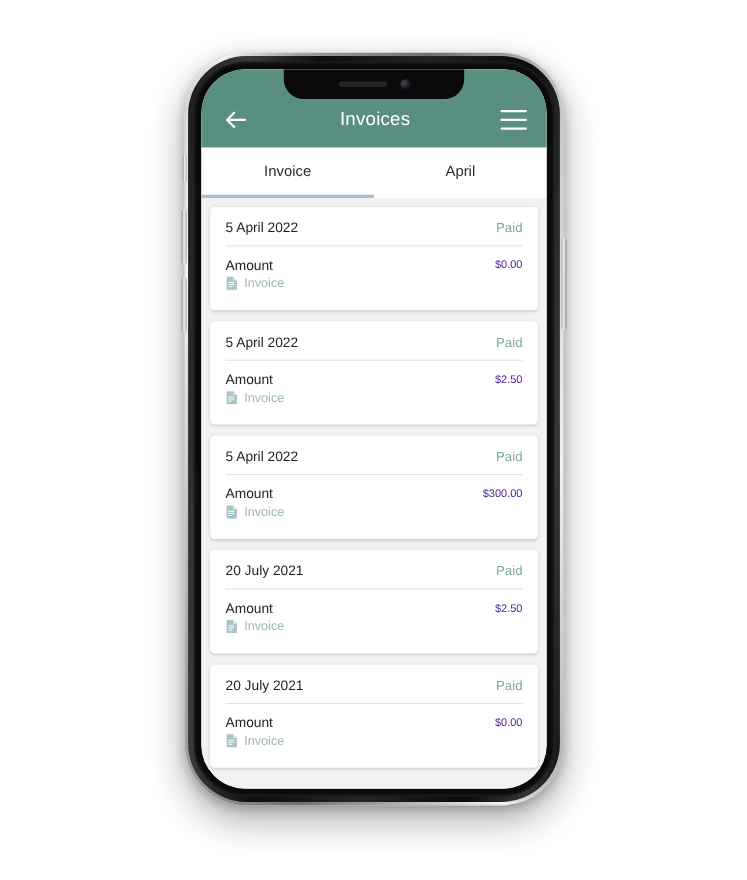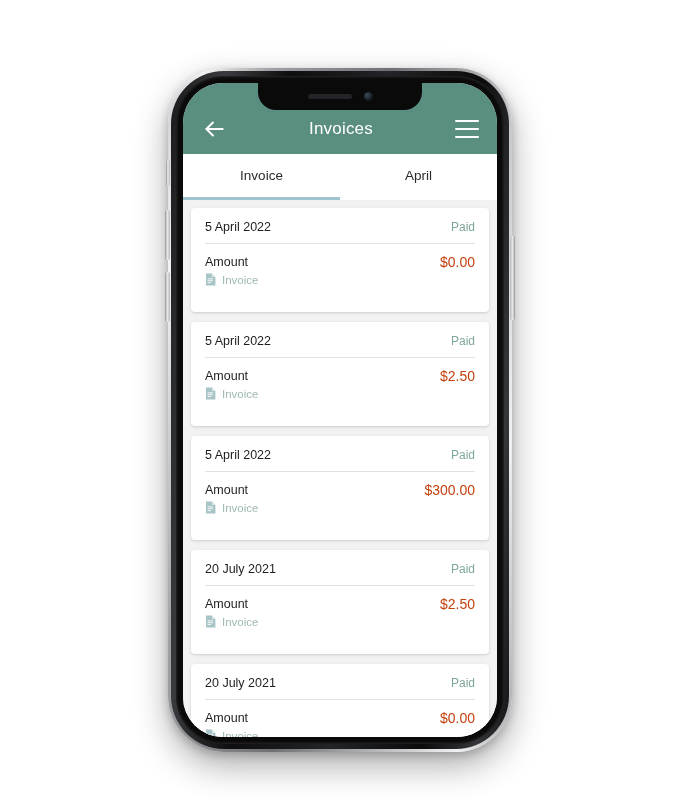--- a/index.html
+++ b/index.html
@@ -6,21 +6,21 @@
   html, body {
     width:679px; height:800px;
     background:#ffffff;
     font-family:"Liberation Sans", sans-serif;
     overflow:hidden;
   }
   .canvas { position:relative; width:679px; height:800px; background:#ffffff; }
 
   
   .phone {
-    position:absolute; left:168px; top:68px;
+    position:absolute; left:168px; top:48px;
     width:344px; height:684px;
   }
   .frame-outer {
     position:absolute; inset:0;
     border-radius:56px;
     background:linear-gradient(100deg,#c9cacc 0%,#f2f3f4 8%,#9fa1a4 22%,#6e7073 48%,#b9bbbd 72%,#f0f1f2 88%,#a8aaad 100%);
     box-shadow:0 14px 34px rgba(0,0,0,.32), 0 3px 10px rgba(0,0,0,.2);
   }
   .frame-mid {
     position:absolute; left:3px; top:3px; right:3px; bottom:3px;
@@ -83,35 +83,35 @@
     flex:1; display:flex; align-items:center; justify-content:center;
     font-size:13.5px; color:#2b2b2b; cursor:pointer;
     border-bottom:3px solid transparent;
   }
   .tab.active { border-bottom-color:#9fc4cf; }
 
   
   .list { background:#f2f2f2; padding:8px 0 0; height:calc(100% - 117px); overflow:hidden; }
   .card {
     background:#ffffff; margin:0 8px 10px; border-radius:4px;
-    padding:12px 14px 26px;
+    padding:12px 14px 18px;
     box-shadow:0 1px 2px rgba(0,0,0,.10), 0 1px 5px rgba(0,0,0,.06);
   }
   .card-top {
     display:flex; align-items:center; justify-content:space-between;
     padding-bottom:9px; border-bottom:1px solid #e2e2e2;
   }
   .card-date { font-size:12.5px; color:#1e1e1e; }
   .card-status { font-size:12px; color:#7fa89c;margin-left:40px; }
   .card-amount-row {
     display:flex; align-items:center; justify-content:space-between;
     padding-top:10px;
   }
   .amount-label { font-size:12.5px; color:#1e1e1e; }
-  .amount-value { font-size:14px; color:#c2410c; }
+  .amount-value { font-size:10px; color:#4c1d95; }
   .invoice-link {
     display:flex; align-items:flex-end; gap:6px;
     margin-top:3px; cursor:pointer;
   }
   .doc-icon { width:11px; height:13px; display:block; }
   .invoice-text { font-size:11.5px; color:#9fb9b4; }
 </style>
 </head>
 <body>
 

